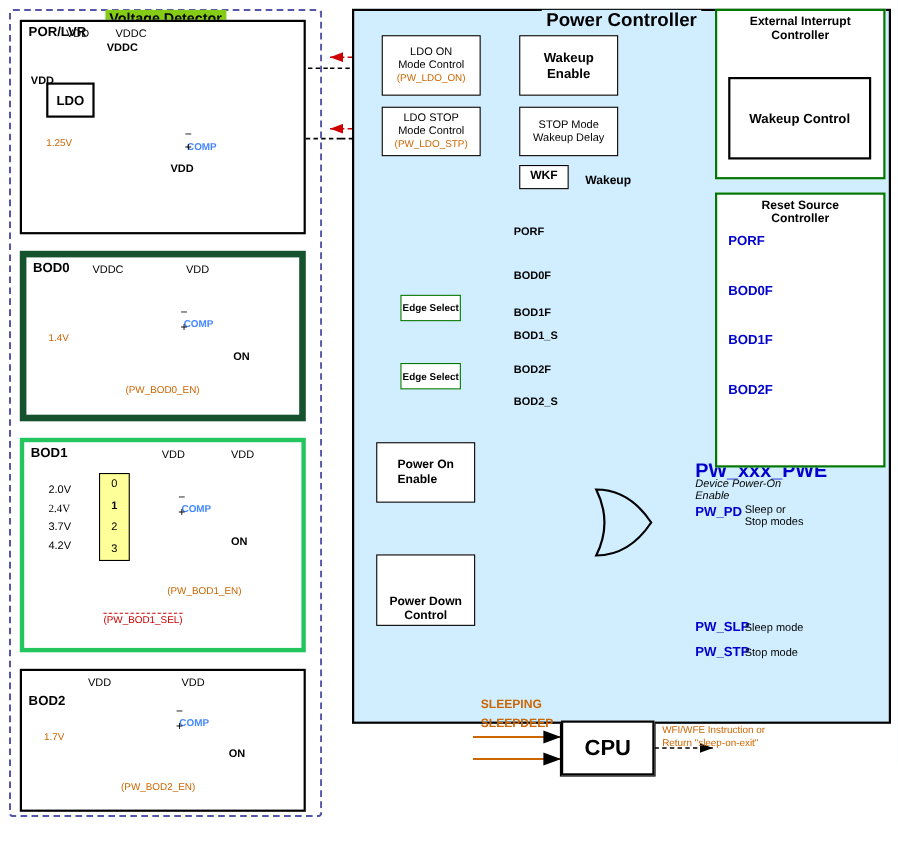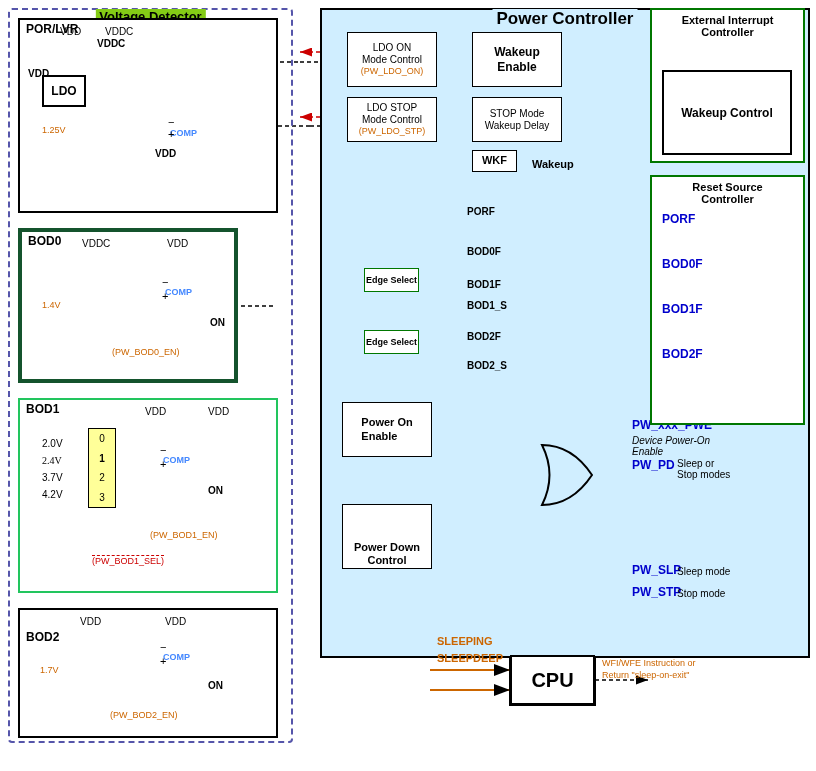--- a/index.html
+++ b/index.html
@@ -123,41 +123,41 @@
       left: 6px;
       font-weight: bold;
       font-size: 12px;
     }
 
     
     .bod0 {
       position: absolute;
       left: 18px;
       top: 228px;
-      width: 220px;
+      width: 260px;
       height: 155px;
-      border: 4px solid #14532d;
+      border: 6px solid #14532d;
       background: #fff;
     }
     .bod0-label {
       position: absolute;
       top: 2px;
       left: 6px;
       font-weight: bold;
       font-size: 12px;
     }
 
     
     .bod1 {
       position: absolute;
       left: 18px;
       top: 398px;
       width: 260px;
       height: 195px;
-      border: 2px solid #22c55e;
+      border: 4px solid #22c55e;
       background: #fff;
     }
     .bod1-label {
       position: absolute;
       top: 2px;
       left: 6px;
       font-weight: bold;
       font-size: 12px;
     }
 
@@ -223,21 +223,21 @@
       height: 771px;
       pointer-events: none;
     }
 
     
     .wakeup-ctrl {
       position: absolute;
       top: 60px;
       left: 10px;
       width: 130px;
-      height: 85px;
+      height: 75px;
       border: 2px solid #000;
       background: #fff;
       display: flex;
       align-items: center;
       justify-content: center;
       font-weight: bold;
       font-size: 12px;
       text-align: center;
     }
 
@@ -618,21 +618,21 @@
 
     <div class="pc-block" style="left:20px; top:494px; width:90px; height:65px; font-size:11px; font-weight:bold;">
       <div style="white-space:pre-line; text-align:center;margin-top:35px;">Power Down
 Control</div>
     </div>
 
     <svg style="position:absolute; left:215px; top:430px; width:80px; height:70px;">
       <path d="M5,5 Q35,5 55,35 Q35,65 5,65 Q20,35 5,5 Z" fill="#d0eeff" stroke="#000" stroke-width="2"></path>
     </svg>
 
-    <span class="label label-blue label-bold" style="left:310px; top:408px; font-size:12px;">PW_xxx_PWE</span>
+    <span class="label label-blue label-bold" style="left:310px; top:408px; font-size:18px;">PW_xxx_PWE</span>
     <span class="label" style="left:310px; top:425px; font-size:10px; white-space:pre-line;font-style:italic;">Device Power-On
 Enable</span>
 
     <span class="label label-blue label-bold" style="left:310px; top:448px; font-size:12px;">PW_PD</span>
     <span class="label" style="left:355px; top:448px; font-size:10px; white-space:pre-line;">Sleep or
 Stop modes</span>
 
     <span class="label label-blue label-bold" style="left:310px; top:553px; font-size:12px;">PW_SLP</span>
     <span class="label" style="left:355px; top:556px; font-size:10px;">Sleep mode</span>
 

